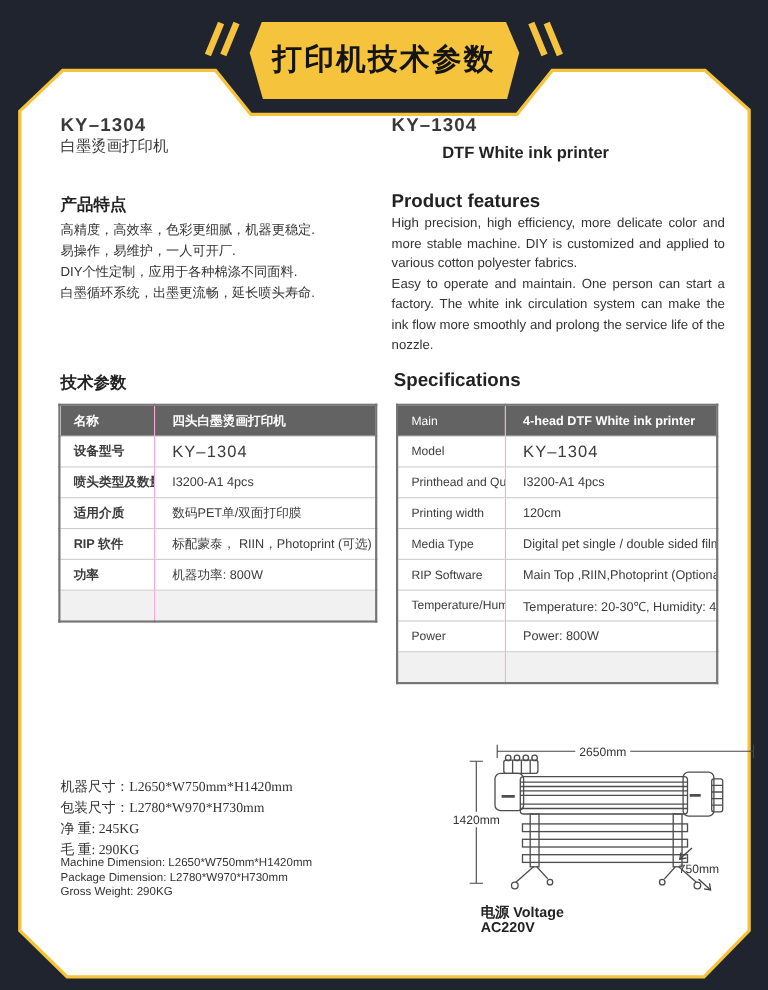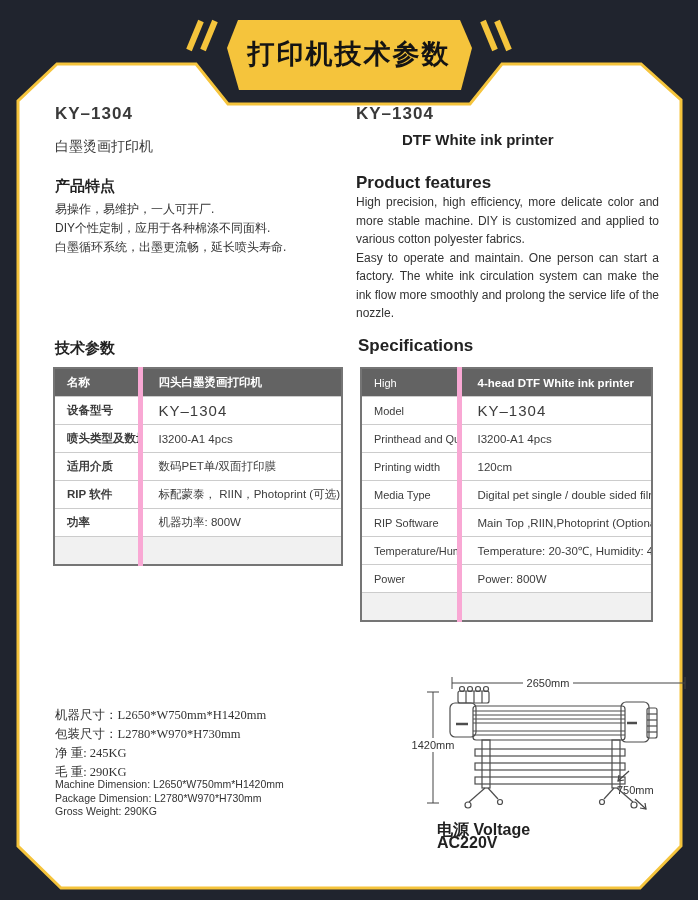--- a/index.html
+++ b/index.html
@@ -29,31 +29,31 @@
   .spec-table {
     position:absolute; border-collapse:collapse; table-layout:fixed;
     background:#fff; border:2px solid #757575;
   }
   .spec-table th, .spec-table td {
     height:27px; padding:0 4px 0 12px; text-align:left; vertical-align:middle;
     overflow:hidden; white-space:nowrap;
   }
   .spec-table thead th { background:#636363; color:#fff; font-weight:700; font-size:11.5px; }
   .spec-table tbody td { border-top:1px solid #cccccc; color:#3c3c3c; font-size:11.5px; }
-  .spec-table .val { border-left:5px solid #f9a8d4; padding-left:16px; }
+  .spec-table .val { border-left:1px solid #f9a8d4; padding-left:16px; }
   .zh-tab .lab { font-weight:700; font-size:11.5px; }
   .en-tab .lab { font-weight:400; font-size:11px; }
   .spec-table .value-txt { font-weight:500; }
   .spec-table .big-val { font-size:15px; letter-spacing:1px; }
   .spec-table tr.empty td { background:#f1f1f1; }
 
   .dims-zh { font-size:12.5px; line-height:19px; color:#333; font-weight:500; }
   .dims-en { font-size:10.5px; line-height:13.5px; color:#333; font-weight:500; }
 
-  .voltage { font-size:16px; line-height:13px; color:#222; font-weight:600; }
+  .voltage { font-size:13px; line-height:13px; color:#222; font-weight:600; }
 
   .diagram text { font-family:"Liberation Sans",sans-serif; }
 </style>
 </head>
 <body>
 
 <div class="page">
 
   <svg class="frame" width="698" height="900" viewBox="0 0 698 900">
     <rect x="0" y="0" width="698" height="900" fill="#20242e"></rect>
@@ -66,24 +66,25 @@
     <g stroke="#f5c43c" stroke-width="6">
       <line x1="483" y1="21" x2="495" y2="50"></line>
       <line x1="497" y1="21" x2="509" y2="50"></line>
     </g>
   </svg>
 
   <div class="banner-title">打印机技术参数</div>
 
   <div class="abs" style="left:55px; top:104px;">
     <div class="model-num">KY–1304</div>
-    <div class="prod-name-zh" style="margin-top:14px;">白墨烫画打印机</div>
+    <div class="prod-name-zh" style="margin-top:0;">白墨烫画打印机</div>
   </div>
   <div class="abs sec-head-zh" style="left:55px; top:177px;">产品特点</div>
   <div class="abs feat-zh" style="left:55px; top:200px;">
+    <div>高精度，高效率，色彩更细腻，机器更稳定.</div>
     <div>易操作，易维护，一人可开厂.</div>
     <div>DIY个性定制，应用于各种棉涤不同面料.</div>
     <div>白墨循环系统，出墨更流畅，延长喷头寿命.</div>
   </div>
 
   <div class="abs" style="left:356px; top:104px;">
     <div class="model-num">KY–1304</div>
     <div class="prod-name-en" style="margin-top:7px;">DTF White ink printer</div>
   </div>
   <div class="abs sec-head-en" style="left:356px; top:173px;">Product features</div>
@@ -134,21 +135,21 @@
     </tbody>
   </table>
 
   <table class="spec-table en-tab" style="left:360px; top:367px; width:293px;">
     <colgroup>
         <col style="width:98px;">
         <col>
       </colgroup>
     <thead>
       <tr>
-        <th class="lab">High</th>
+        <th class="lab">Main</th>
         <th class="val">4-head DTF White ink printer</th>
       </tr>
     </thead>
     <tbody>
       <tr>
         <td class="lab">Model</td>
         <td class="val value-txt big-val">KY–1304</td>
       </tr>
       <tr>
         <td class="lab">Printhead and Quantity</td>

